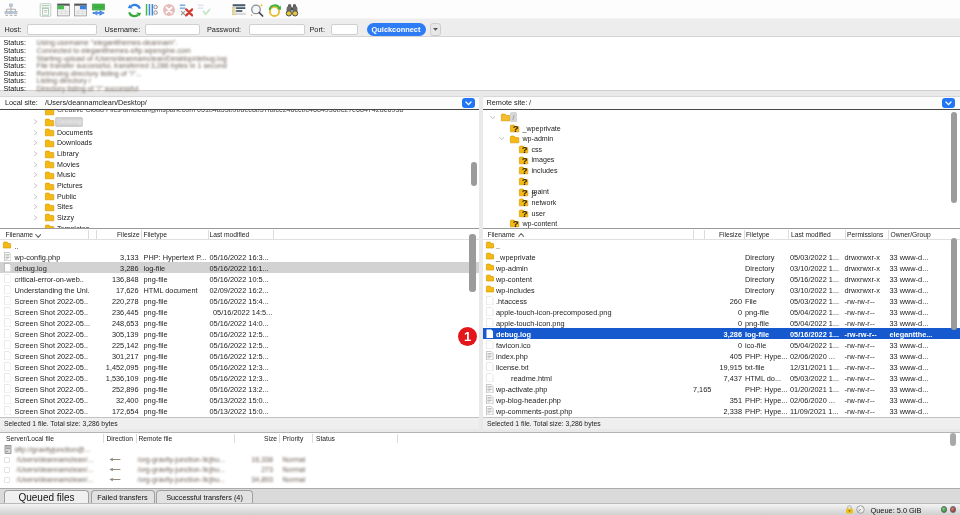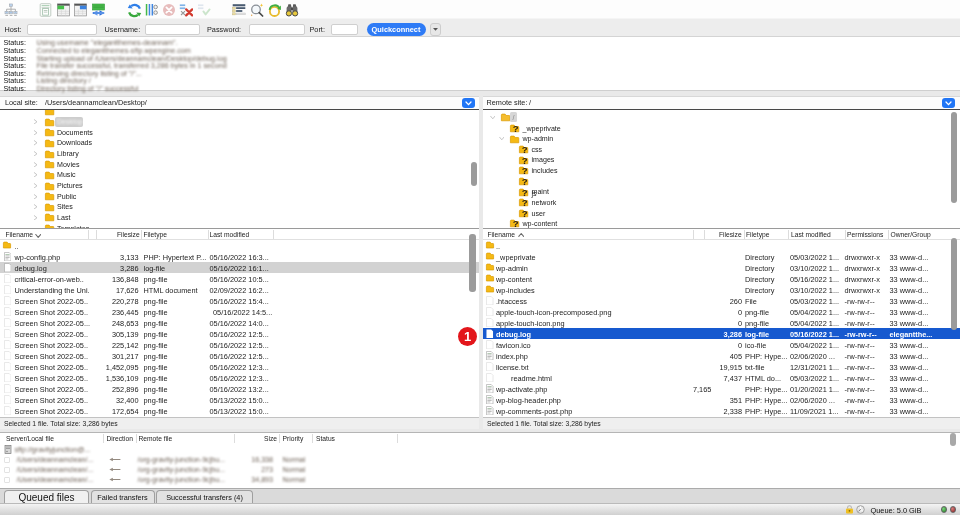--- a/index.html
+++ b/index.html
@@ -160,20 +160,21 @@
 <div class="abs" style="left:486.5px;top:98px;font-size:7.3px">Remote site:</div>
 <div class="abs" style="left:529px;top:98px;font-size:7.3px">/</div>
 <div class="abs" style="left:942px;top:97.5px;width:13px;height:10.5px;background:#2176f6;border-radius:3px"></div>
 <svg class="abs" style="left:945px;top:100.5px" width="7" height="5" viewBox="0 0 7 5">
     <path d="M1 1 L3.5 3.6 L6 1" fill="none" stroke="#fff" stroke-width="1.3" stroke-linecap="round"></path>
   </svg>
 <div class="abs" style="left:0;top:110px;width:479px;height:117.5px;background:#fff;overflow:hidden" id="ltree">
 <svg class="abs" style="left:44.5px;top:-3.4px;overflow:visible" width="9.2" height="8.2" viewBox="0 0 9.2 8.2">
       <path d="M0.4 7.799999999999999 L0.4 2.1 Q0.4 1.1 1.3 1.1 L4.1 1.1 L5.2 2.5 L8.299999999999999 2.5 Q8.799999999999999 2.5 8.799999999999999 3.3 L8.799999999999999 7.799999999999999 Z" fill="#f5b913" stroke="#d99a00" stroke-width="0.7"></path>
     </svg>
+<div class="abs" style="left:57px;top:-4.5px;font-size:7.1px;white-space:nowrap;color:#4a4a4a;filter:blur(0.3px)">Creative Cloud Files dmclean@inspark.com 051b4a53b9b8ec8b37fafcc246ccbc4684936bc27e684742de6938</div>
 <svg class="abs" style="left:33px;top:9.2px" width="5.2" height="5.2" viewBox="0 0 6 6">
       <path d="M1.5 0.8 L4.6 3.2 L1.5 5.6" fill="none" stroke="#bcbcbc" stroke-width="1.0" stroke-linecap="round" stroke-linejoin="round"></path>
     </svg>
 <svg class="abs" style="left:44.5px;top:7.8px;overflow:visible" width="9.2" height="8.2" viewBox="0 0 9.2 8.2">
       <path d="M0.4 7.799999999999999 L0.4 2.1 Q0.4 1.1 1.3 1.1 L4.1 1.1 L5.2 2.5 L8.299999999999999 2.5 Q8.799999999999999 2.5 8.799999999999999 3.3 L8.799999999999999 7.799999999999999 Z" fill="#f5b913" stroke="#d99a00" stroke-width="0.7"></path>
     </svg>
 <div class="abs" style="left:54.5px;top:6.8px;width:28px;height:10px;background:#cdcdcd;border-radius:2px"></div>
 <div class="abs" style="left:57px;top:8.2px;font-size:7.1px;color:#f8f8f8;filter:blur(0.8px)">Desktop</div>
 <svg class="abs" style="left:33px;top:19.819999999999997px" width="5.2" height="5.2" viewBox="0 0 6 6">
       <path d="M1.5 0.8 L4.6 3.2 L1.5 5.6" fill="none" stroke="#bcbcbc" stroke-width="1.0" stroke-linecap="round" stroke-linejoin="round"></path>
@@ -230,21 +231,21 @@
 <svg class="abs" style="left:44.5px;top:92.75999999999999px;overflow:visible" width="9.2" height="8.2" viewBox="0 0 9.2 8.2">
       <path d="M0.4 7.799999999999999 L0.4 2.1 Q0.4 1.1 1.3 1.1 L4.1 1.1 L5.2 2.5 L8.299999999999999 2.5 Q8.799999999999999 2.5 8.799999999999999 3.3 L8.799999999999999 7.799999999999999 Z" fill="#f5b913" stroke="#d99a00" stroke-width="0.7"></path>
     </svg>
 <div class="abs" style="left:57px;top:93.2px;font-size:7.1px">Sites</div>
 <svg class="abs" style="left:33px;top:104.78px" width="5.2" height="5.2" viewBox="0 0 6 6">
       <path d="M1.5 0.8 L4.6 3.2 L1.5 5.6" fill="none" stroke="#bcbcbc" stroke-width="1.0" stroke-linecap="round" stroke-linejoin="round"></path>
     </svg>
 <svg class="abs" style="left:44.5px;top:103.38px;overflow:visible" width="9.2" height="8.2" viewBox="0 0 9.2 8.2">
       <path d="M0.4 7.799999999999999 L0.4 2.1 Q0.4 1.1 1.3 1.1 L4.1 1.1 L5.2 2.5 L8.299999999999999 2.5 Q8.799999999999999 2.5 8.799999999999999 3.3 L8.799999999999999 7.799999999999999 Z" fill="#f5b913" stroke="#d99a00" stroke-width="0.7"></path>
     </svg>
-<div class="abs" style="left:57px;top:103.8px;font-size:7.1px">Last</div>
+<div class="abs" style="left:57px;top:103.8px;font-size:7.1px">Sizzy</div>
 <svg class="abs" style="left:44.5px;top:114.2px;overflow:visible" width="9.2" height="8.2" viewBox="0 0 9.2 8.2">
       <path d="M0.4 7.799999999999999 L0.4 2.1 Q0.4 1.1 1.3 1.1 L4.1 1.1 L5.2 2.5 L8.299999999999999 2.5 Q8.799999999999999 2.5 8.799999999999999 3.3 L8.799999999999999 7.799999999999999 Z" fill="#f5b913" stroke="#d99a00" stroke-width="0.7"></path>
     </svg>
 <div class="abs" style="left:57px;top:115.4px;font-size:7.1px">Templates</div>
 <div class="abs" style="left:470.5px;top:52px;width:6px;height:24px;background:#9b9b9b;border-radius:3px"></div>
 </div>
 <div class="abs" style="left:483px;top:110px;width:477px;height:117.5px;background:#fff;overflow:hidden">
 <svg class="abs" style="left:7px;top:5.3px" width="5.2" height="5.2" viewBox="0 0 6 6">
       <path d="M0.8 1.5 L3.2 4.4 L5.6 1.5" fill="none" stroke="#bcbcbc" stroke-width="1.0" stroke-linecap="round" stroke-linejoin="round"></path>
     </svg>

